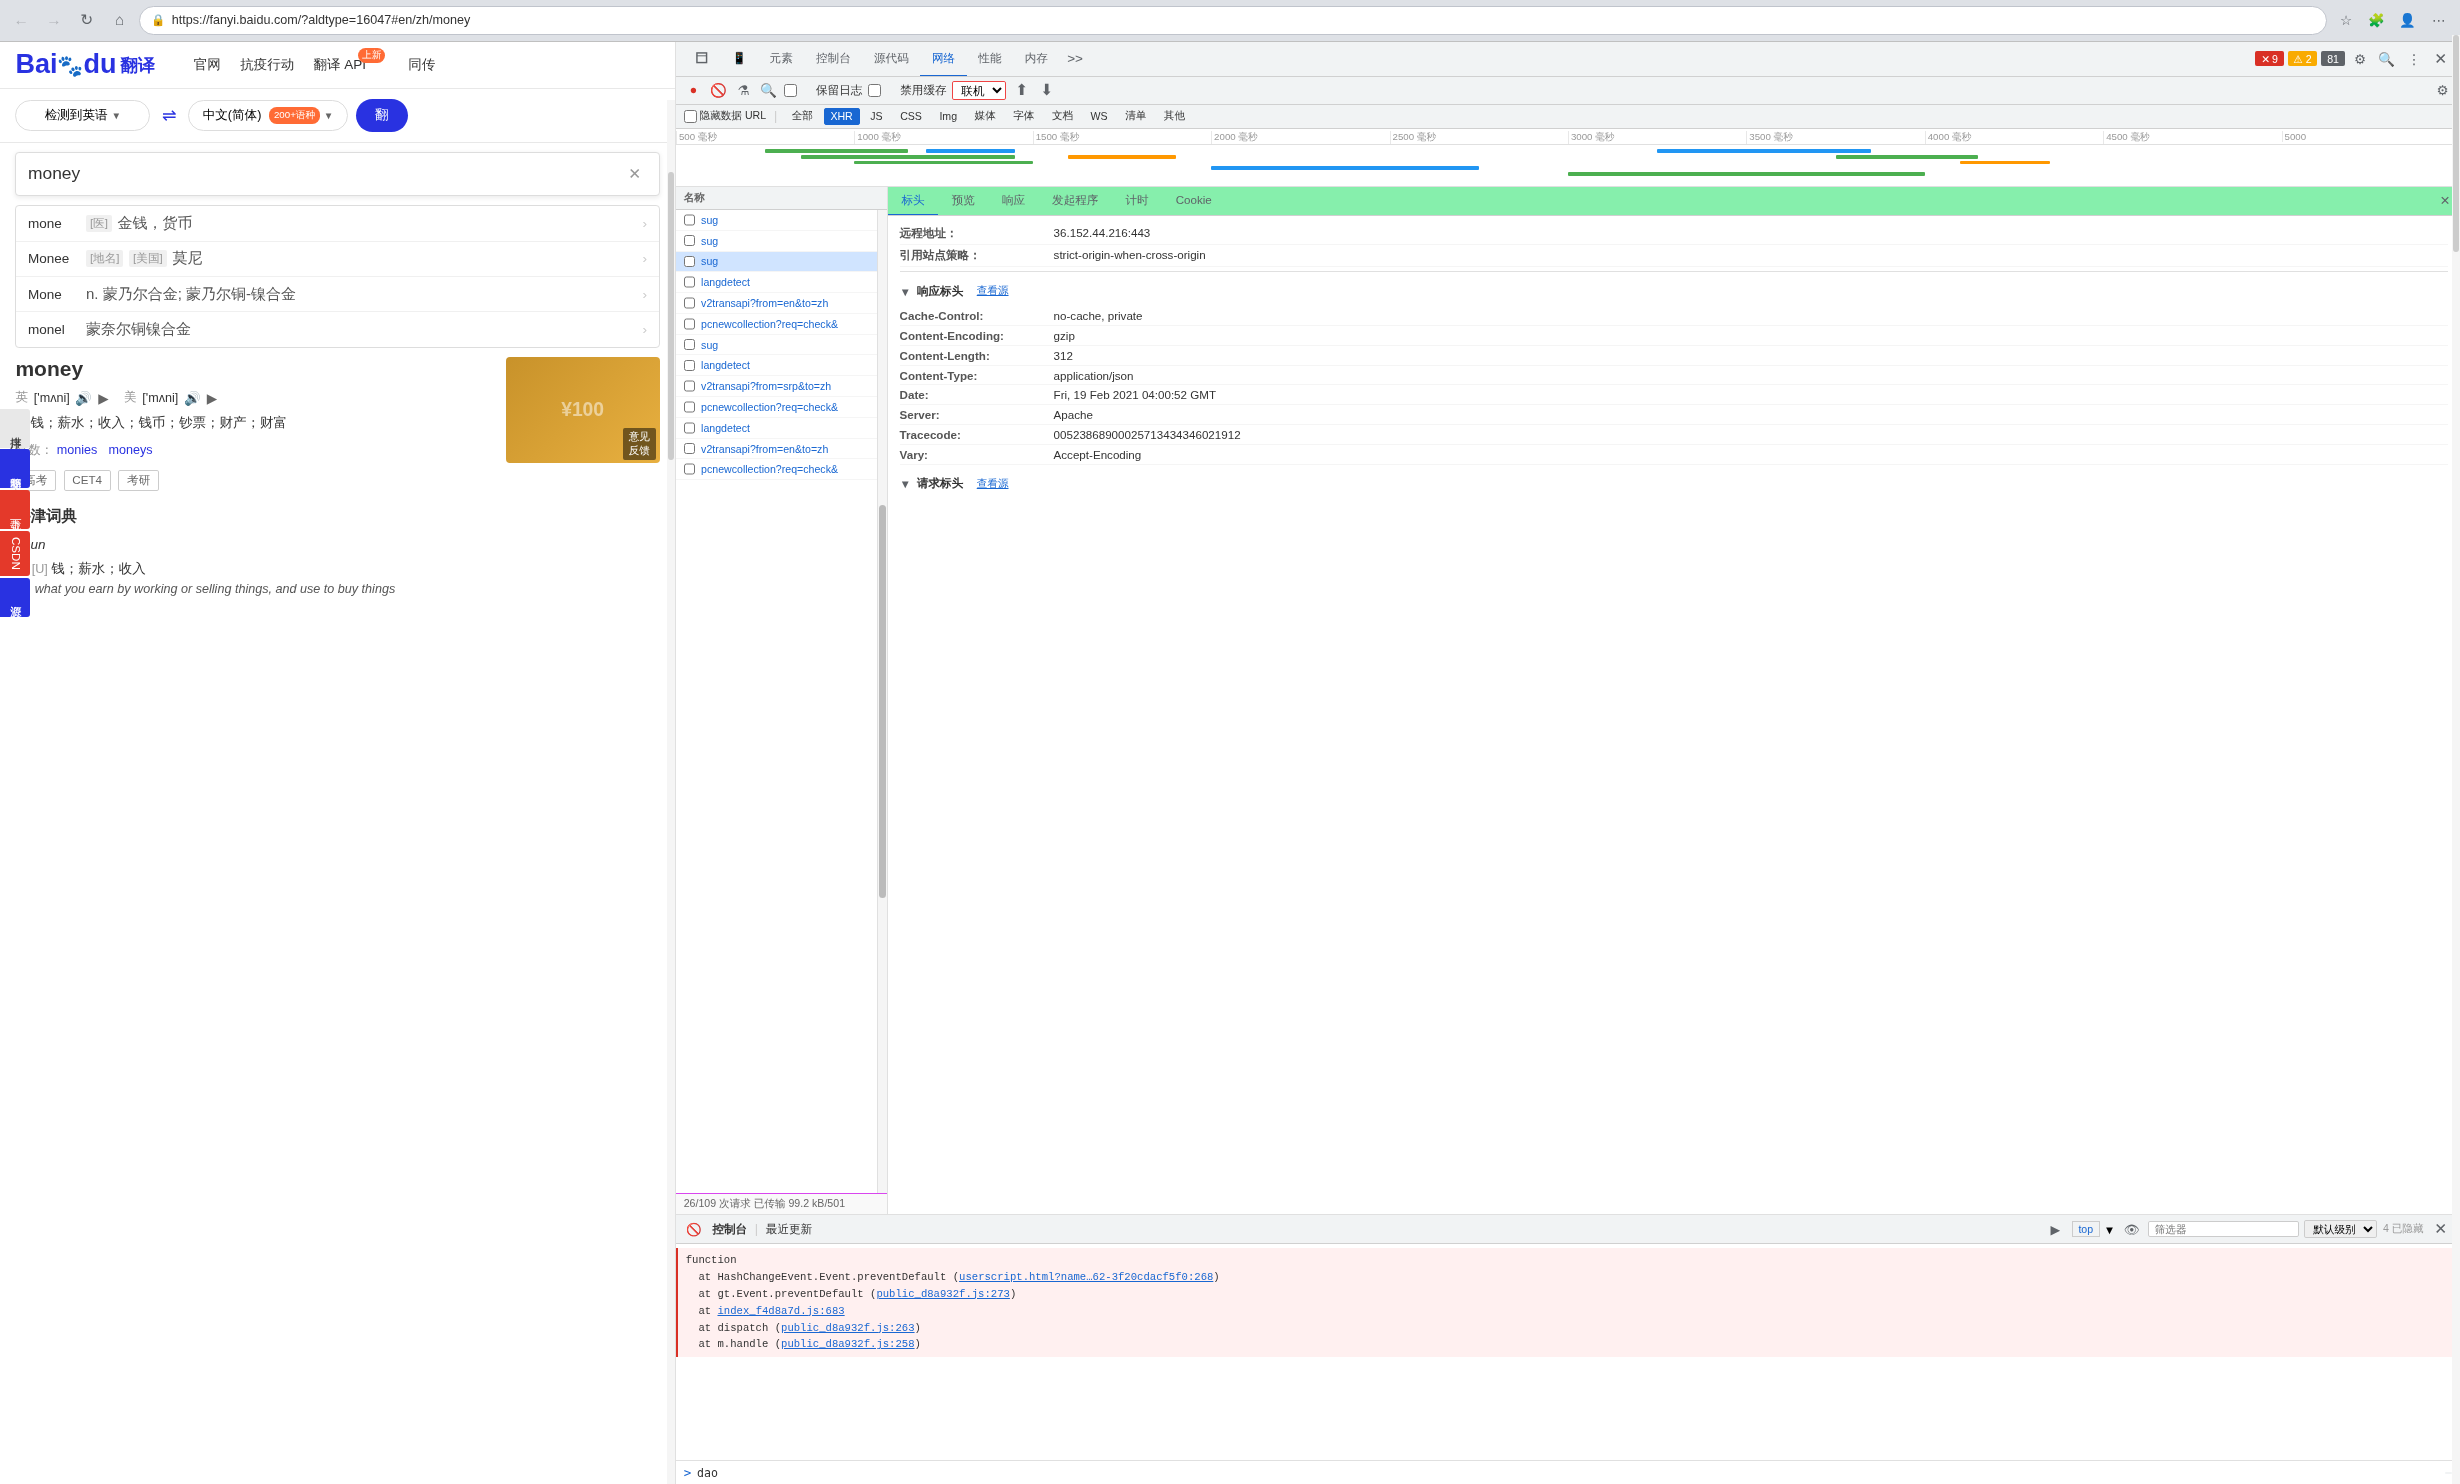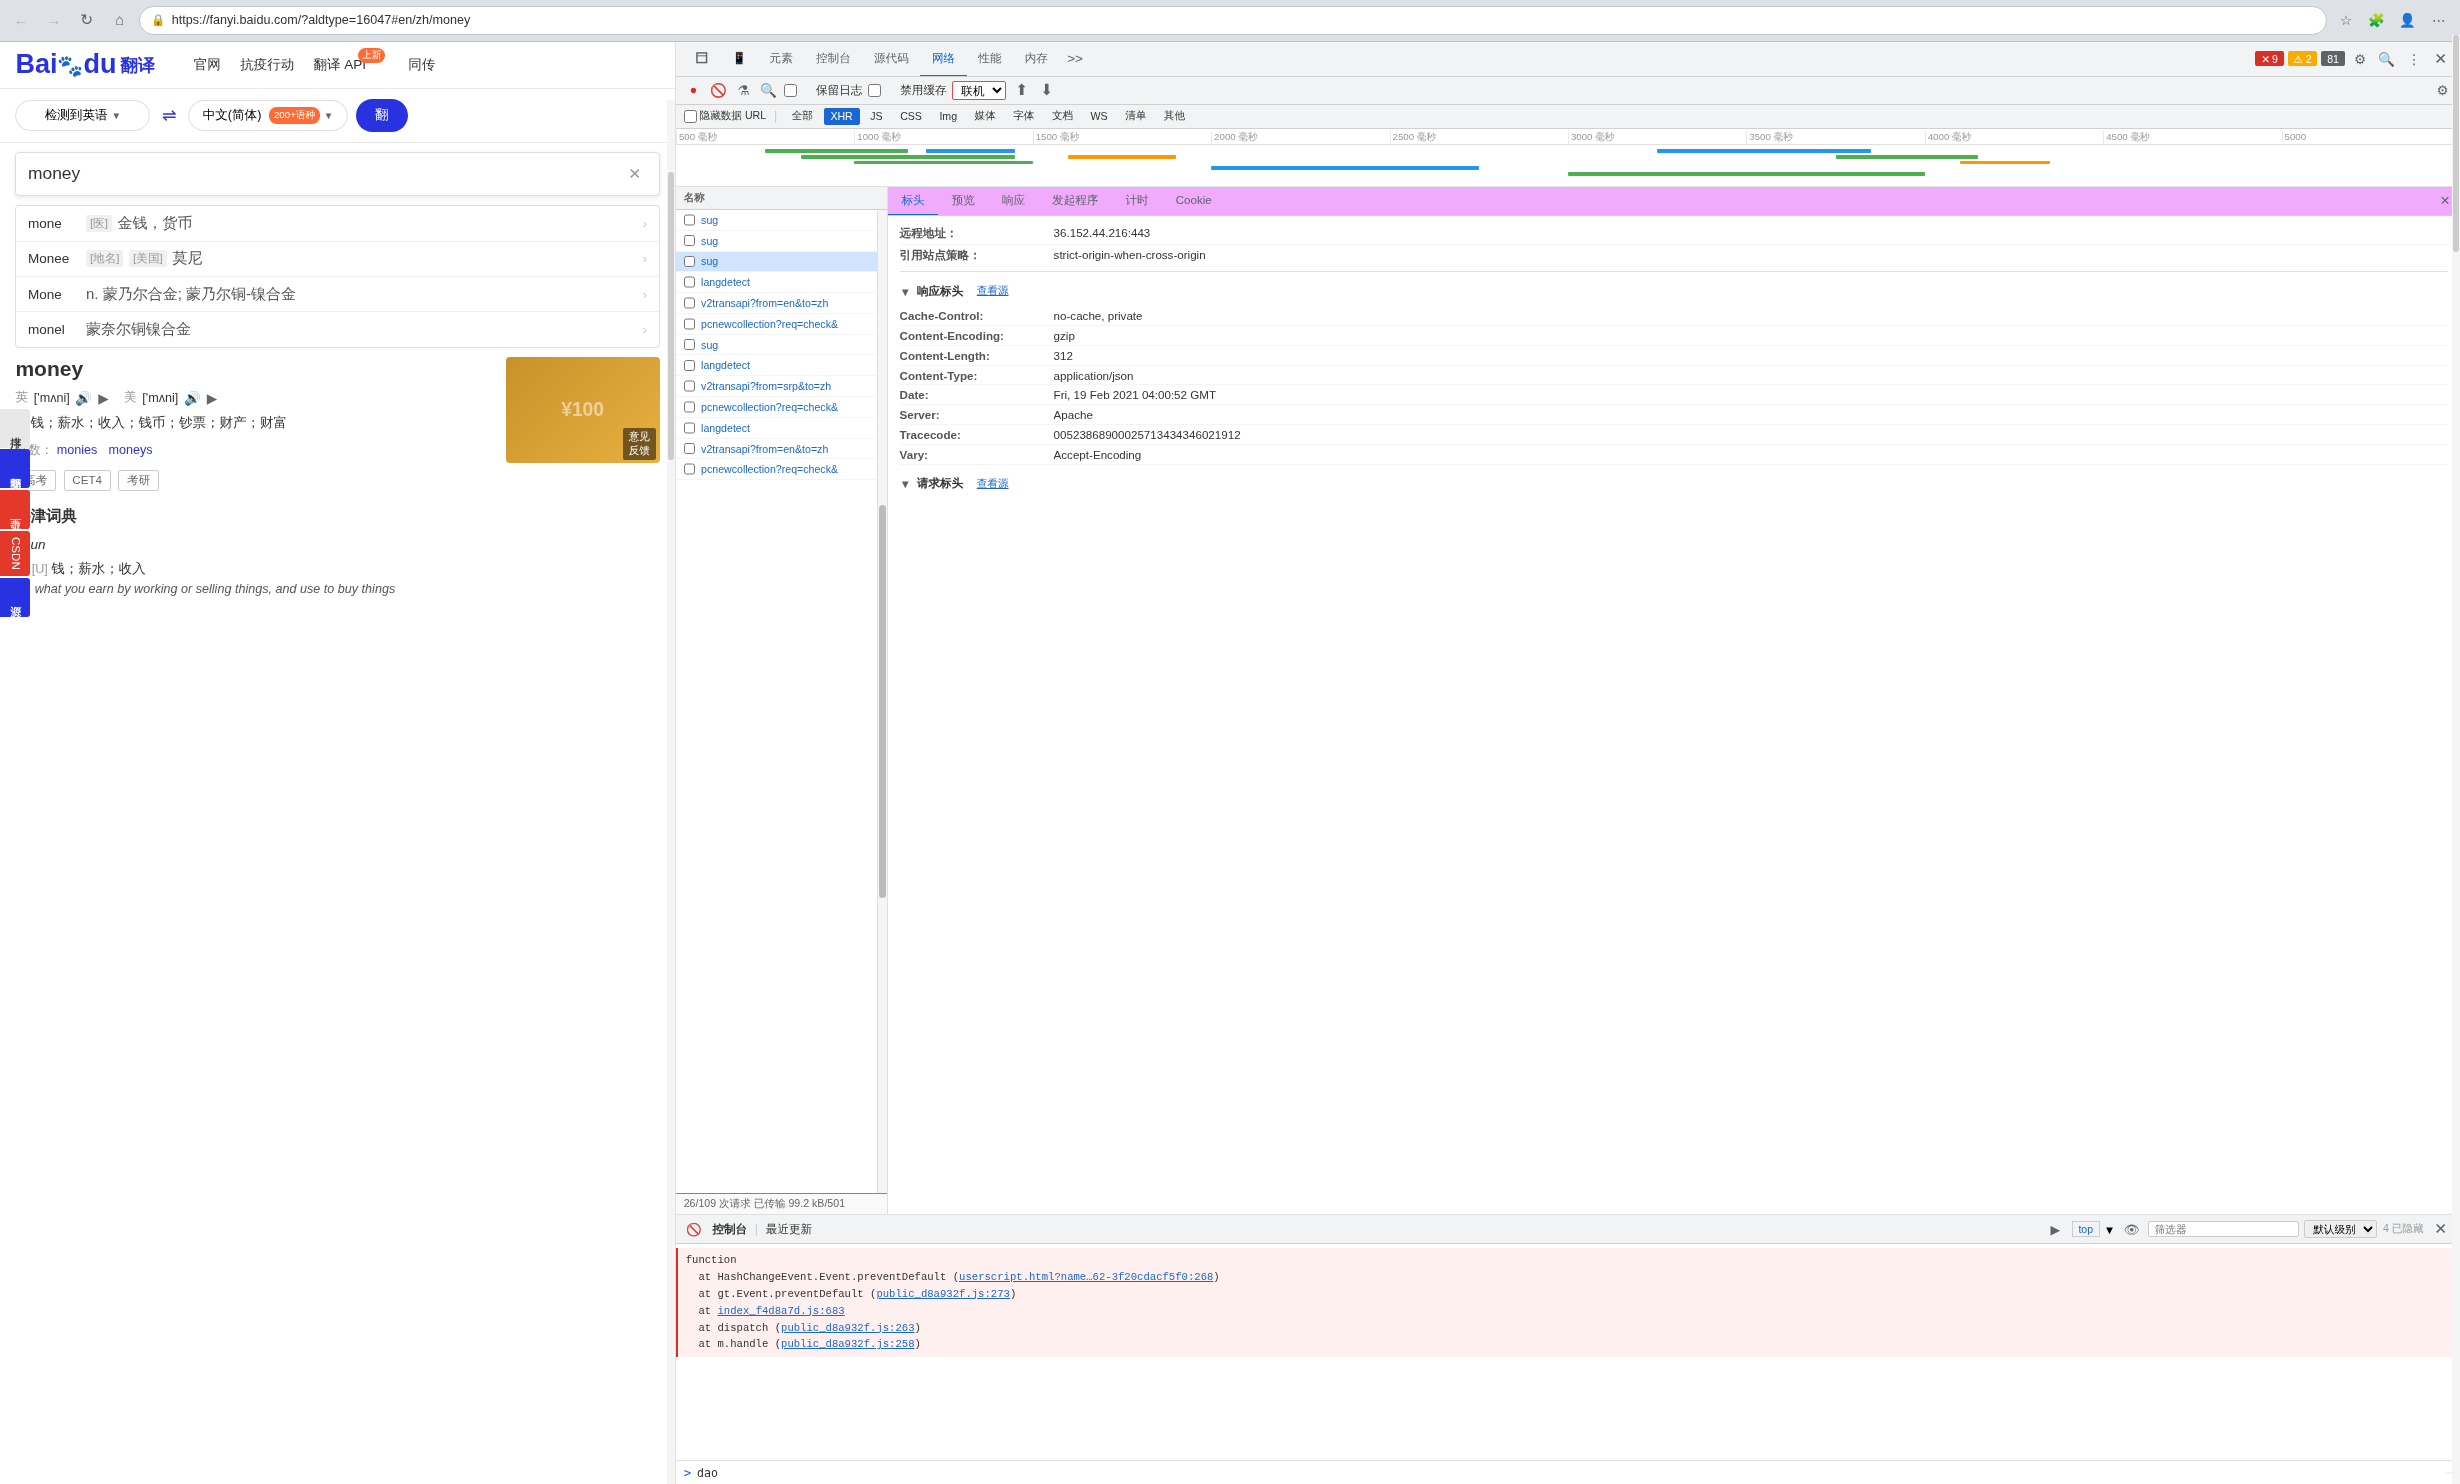--- a/index.html
+++ b/index.html
@@ -136,21 +136,21 @@
     .network-list { flex: 1; overflow-y: auto; }
     .network-item { padding: 3.9px 7.7px; font-size: 10.6px; color: #333; cursor: pointer; display: flex; align-items: center; gap: 5.8px; border-bottom: 1px solid #f5f5f5; }
     .network-item.selected { background: #d0e4ff; }
     .network-item-check { width: 11.6px; height: 11.6px; }
     .network-item-name { flex: 1; overflow: hidden; text-overflow: ellipsis; white-space: nowrap; color: #1967d2; }
     .network-scroll-bar { width: 9.7px; background: #f5f5f5; border-left: 1px solid #e0e0e0; position: relative; }
     .network-scroll-thumb { position: absolute; top: 30%; left: 1px; right: 1px; height: 40%; background: #bbb; border-radius: 3.9px; }
 
     
     .detail-panel { flex: 1; display: flex; flex-direction: column; overflow: hidden; }
-    .detail-tabs { display: flex; background: #f0abfc; border-bottom: 1px solid #d0d0d0; }
+    .detail-tabs { display: flex; background: #86efac; border-bottom: 1px solid #d0d0d0; }
     .detail-tab { padding: 5.8px 13.5px; font-size: 11.6px; color: #5f6368; cursor: pointer; border-bottom: 1.9px solid transparent; }
     .detail-tab.active { color: #1967d2; border-bottom: 1.9px solid #1967d2; }
     .detail-close { margin-left: auto; padding: 5.8px 9.7px; cursor: pointer; color: #5f6368; }
     .detail-content { flex: 1; overflow-y: auto; padding: 7.7px 11.6px; font-size: 11.6px; }
     .detail-section { margin-bottom: 7.7px; }
     .detail-row { display: flex; padding: 2.9px 0; border-bottom: 1px solid #f5f5f5; }
     .detail-key { color: #555; min-width: 154px; font-weight: bold; }
     .detail-value { color: #1a73e8; flex: 1; word-break: break-all; }
     .detail-value.black { color: #333; }
     .detail-section-header { display: flex; align-items: center; gap: 5.8px; padding: 3.9px 0; margin-bottom: 3.9px; cursor: pointer; }

